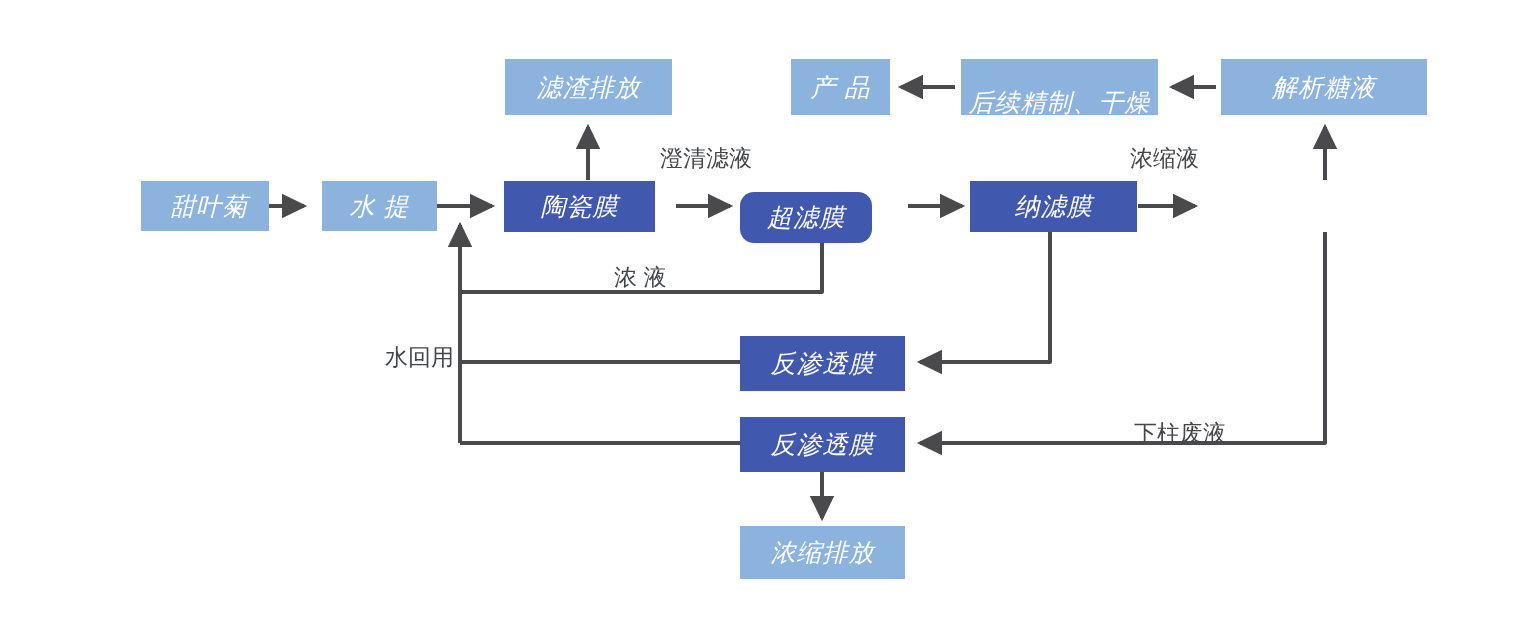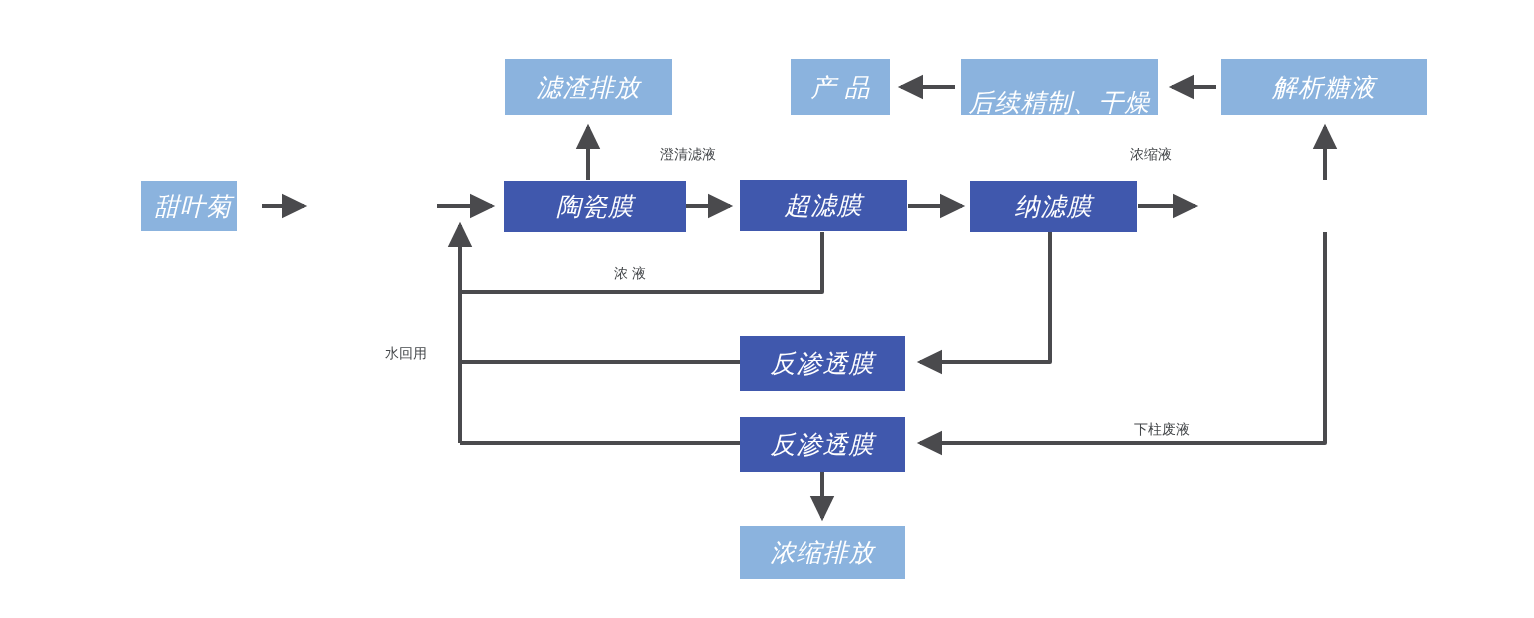--- a/index.html
+++ b/index.html
@@ -28,21 +28,21 @@
     box-sizing: border-box;
     user-select: none;
     font-style: italic;
   }
   .node.light { background: #8BB3DE; }
   .node.dark  { background: #4058AD; }
 
   .edge-label {
     position: absolute;
     color: #44474a;
-    font-size: 14px;
+    font-size: 23px;
     line-height: 1;
     white-space: nowrap;
     user-select: none;
   }
 
   svg.wires {
     position: absolute;
     left: 0;
     top: 0;
     width: 1534px;
@@ -96,34 +96,37 @@
 
     <path class="wire" d="M1325,232 L1325,443 L920,443" marker-end="url(#arrowhead)"></path>
 
     <path class="wire" d="M740,443 L460,443"></path>
 
     <path class="wire" d="M460,443 L460,292"></path>
 
     <path class="wire" d="M822,472 L822,518" marker-end="url(#arrowhead)"></path>
   </svg>
 
-  <div class="node light" style="left:141px; top:181px; width:96px; height:50px;padding-left:8px;">
+  <div class="node light" style="left:141px; top:181px; width:128px; height:50px;padding-left:8px;">
     <span>甜叶菊</span>
   </div>
 
+  <div class="node light" style="left:322px; top:181px; width:115px; height:50px;">
+    <span>水 提</span>
+  </div>
 
-  <div class="node dark" style="left:504px; top:181px; width:182px; height:51px;">
+  <div class="node dark" style="left:504px; top:181px; width:151px; height:51px;">
     <span>陶瓷膜</span>
   </div>
 
   <div class="node light" style="left:505px; top:59px; width:167px; height:56px;">
     <span>滤渣排放</span>
   </div>
 
-  <div class="node dark" style="left:740px; top:180px; width:167px; height:51px;">
+  <div class="node dark" style="left:740px; top:192px; width:132px; height:51px;border-radius:14px;">
     <span>超滤膜</span>
   </div>
 
   <div class="node dark" style="left:970px; top:181px; width:167px; height:51px;">
     <span>纳滤膜</span>
   </div>
 
 
   <div class="node light" style="left:1221px; top:59px; width:206px; height:56px;">
     <span>解析糖液</span>

